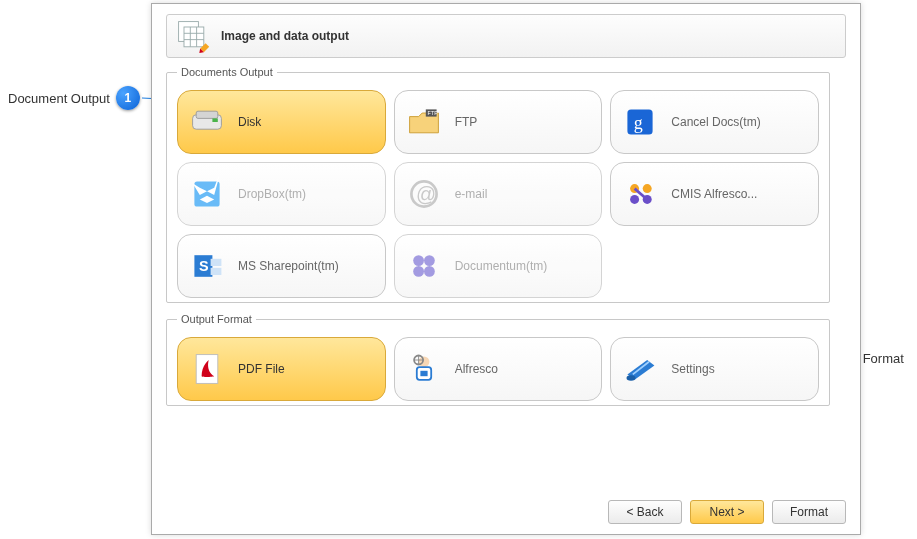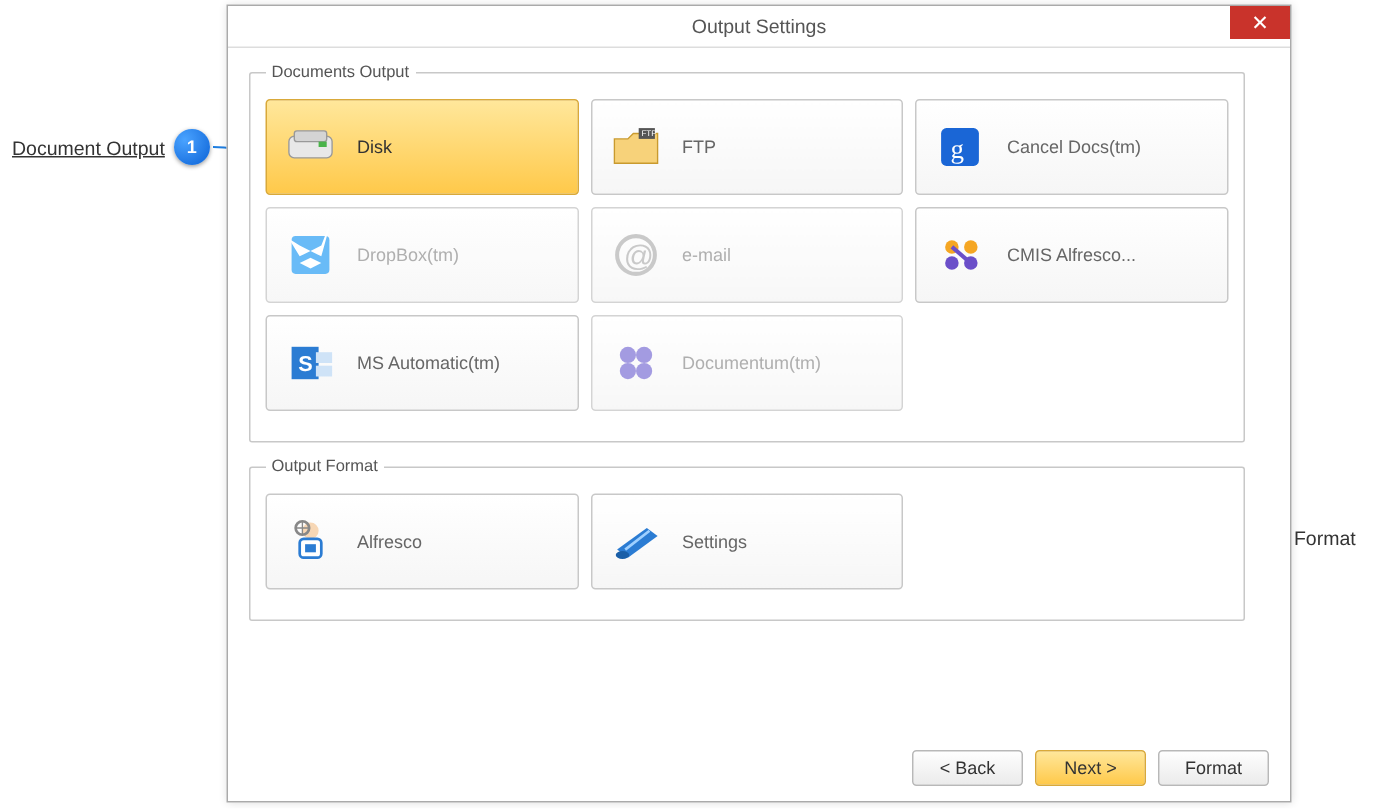--- a/index.html
+++ b/index.html
@@ -57,36 +57,36 @@
     padding: 0 8px;
     margin-bottom: 8px;
   }
   .header-icon { width:36px;height:36px;margin-right:10px;position:relative; }
   .header-title { font-weight: bold; font-size: 12px; color:#333; }
 
   fieldset {
     border: 1px solid #c8c8c8;
     border-radius: 2px;
     margin: 0 16px 10px 0;
-    padding: 12px 10px 20px 10px;
+    padding: 12px 10px 4px 10px;
   }
   legend {
     font-size: 11px;
     color: #555;
     padding: 0 4px;
   }
   .grid {
     display: grid;
     grid-template-columns: repeat(3, 1fr);
     gap: 8px;
   }
   .tile {
     height: 64px;
     border: 1px solid #c8c8c8;
-    border-radius: 3px;
+    border-radius: 14px;
     background: linear-gradient(#ffffff,#f6f6f6);
     display: flex;
     align-items: center;
     padding: 0 10px;
     cursor: pointer;
     color:#666;
   }
   .tile.selected {
     background: linear-gradient(#ffe79b,#ffc94a);
     border-color: #d9a93a;
@@ -140,44 +140,53 @@
   .callout-line {
     stroke:#1e7ee0;
     stroke-width:1.2;
     fill:none;
   }
 </style>
 </head>
 <body>
 
 <div class="callout" style="left:8px;top:86px;">
-  <span style="margin-right:6px;text-decoration:underline;">Document Output</span>
+  <span style="margin-right:6px;">Document Output</span>
   <span class="bubble">1</span>
 </div>
 <svg style="position:absolute;left:142px;top:96px;width:40px;height:14px;pointer-events:none">
   <path class="callout-line" d="M0 2 Q20 2 38 10"></path>
 </svg>
 
 <div class="callout" style="left:790px;top:346px;">
   <span class="bubble">2</span>
   <span style="margin-left:6px;">Output Format</span>
 </div>
 <svg style="position:absolute;left:640px;top:356px;width:160px;height:20px;pointer-events:none">
   <path class="callout-line" d="M0 16 Q80 16 150 2"></path>
 </svg>
 
 <div class="window">
-  <div class="titlebar">
-    <span>Output Settings</span>
-    <div class="close-btn">
-      <span>✕</span>
+
+  <div class="content">
+    <div class="header-row">
+      <div class="header-icon">
+        <svg viewBox="0 0 40 40" width="36" height="36">
+          <rect x="4" y="4" width="22" height="22" fill="#fff" stroke="#9aa" stroke-width="1"></rect>
+          <rect x="10" y="10" width="22" height="22" fill="#fff" stroke="#9aa" stroke-width="1"></rect>
+          <line x1="10" y1="17" x2="32" y2="17" stroke="#9aa"></line>
+          <line x1="10" y1="24" x2="32" y2="24" stroke="#9aa"></line>
+          <line x1="17" y1="10" x2="17" y2="32" stroke="#9aa"></line>
+          <line x1="24" y1="10" x2="24" y2="32" stroke="#9aa"></line>
+          <polygon points="28,34 34,28 38,32 32,38" fill="#f5a623"></polygon>
+          <polygon points="28,34 32,38 27,39" fill="#d0021b"></polygon>
+        </svg>
+      </div>
+      <span class="header-title">Image and data output</span>
     </div>
-  </div>
-
-  <div class="content">
 
     <fieldset>
       <legend>Documents Output</legend>
       <div class="grid">
         <div class="tile selected">
           <span class="icon">
             <svg viewBox="0 0 40 40" width="36" height="36">
               <rect x="4" y="12" width="32" height="16" rx="4" fill="#e8e8e8" stroke="#999"></rect>
               <rect x="8" y="8" width="24" height="8" rx="2" fill="#d4d4d4" stroke="#999"></rect>
               <rect x="26" y="16" width="6" height="4" fill="#4ab34a"></rect>
@@ -238,39 +247,48 @@
         </div>
         <div class="tile">
           <span class="icon">
             <svg viewBox="0 0 40 40" width="36" height="36">
               <rect x="6" y="8" width="20" height="24" fill="#2b7cd3"></rect>
               <text x="11" y="26" font-size="16" font-weight="bold" fill="#fff">S</text>
               <rect x="24" y="12" width="12" height="8" fill="#cfe3f7"></rect>
               <rect x="24" y="22" width="12" height="8" fill="#cfe3f7"></rect>
             </svg>
           </span>
-          <span class="label">MS Automatic(tm)</span>
+          <span class="label">MS Sharepoint(tm)</span>
         </div>
         <div class="tile dim">
           <span class="icon">
             <svg viewBox="0 0 40 40" width="36" height="36">
               <circle cx="14" cy="14" r="6" fill="#8a7fd9"></circle>
               <circle cx="26" cy="14" r="6" fill="#8a7fd9"></circle>
               <circle cx="14" cy="26" r="6" fill="#8a7fd9"></circle>
               <circle cx="26" cy="26" r="6" fill="#8a7fd9"></circle>
             </svg>
           </span>
           <span class="label">Documentum(tm)</span>
         </div>
       </div>
     </fieldset>
 
     <fieldset>
       <legend>Output Format</legend>
       <div class="grid">
+        <div class="tile selected">
+          <span class="icon">
+            <svg viewBox="0 0 40 40" width="36" height="36">
+              <rect x="8" y="4" width="24" height="32" fill="#fff" stroke="#bbb"></rect>
+              <path d="M14 28 C14 16, 22 10, 22 10 C22 10, 18 22, 28 28 C28 28, 18 30, 14 28 Z" fill="#d0021b"></path>
+            </svg>
+          </span>
+          <span class="label">PDF File</span>
+        </div>
         <div class="tile">
           <span class="icon">
             <svg viewBox="0 0 40 40" width="36" height="36">
               <circle cx="20" cy="12" r="6" fill="#f7d7b5"></circle>
               <rect x="12" y="18" width="16" height="14" rx="3" fill="#fff" stroke="#2b7cd3" stroke-width="2"></rect>
               <rect x="16" y="22" width="8" height="6" fill="#2b7cd3"></rect>
               <circle cx="14" cy="10" r="5" fill="none" stroke="#888" stroke-width="2"></circle>
               <line x1="14" y1="5" x2="14" y2="15" stroke="#888"></line>
               <line x1="9" y1="10" x2="19" y2="10" stroke="#888"></line>
             </svg>

